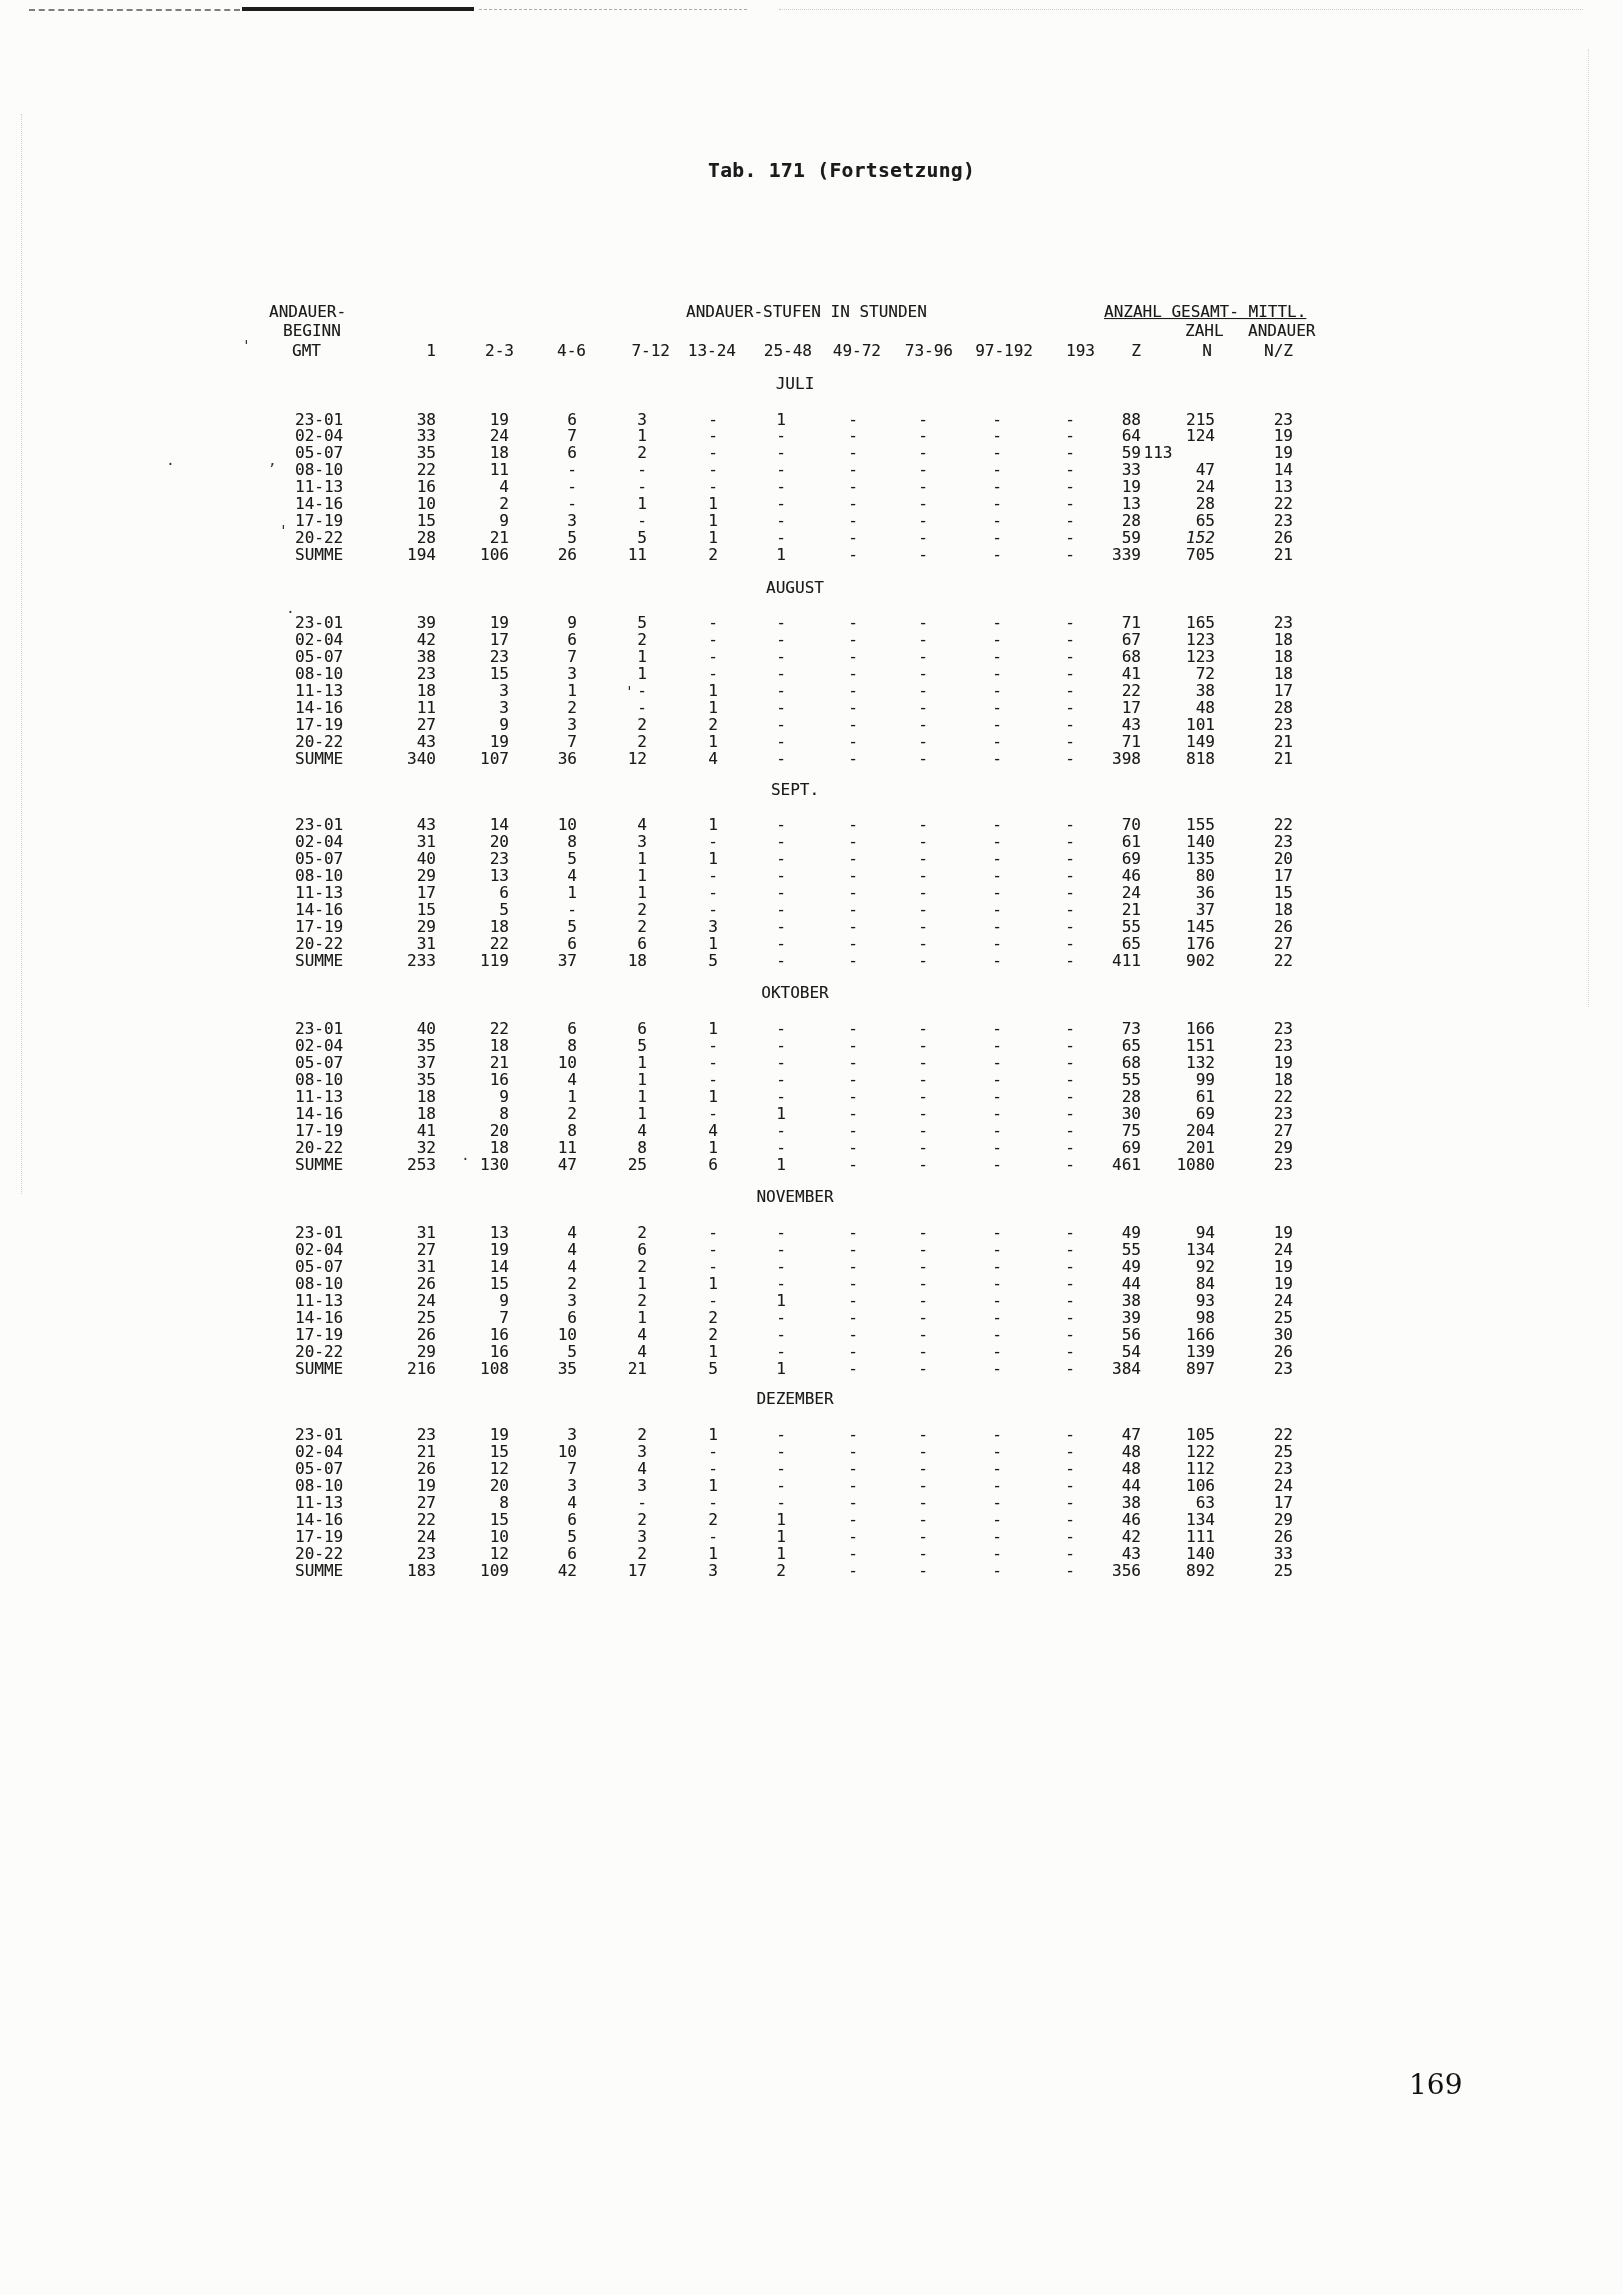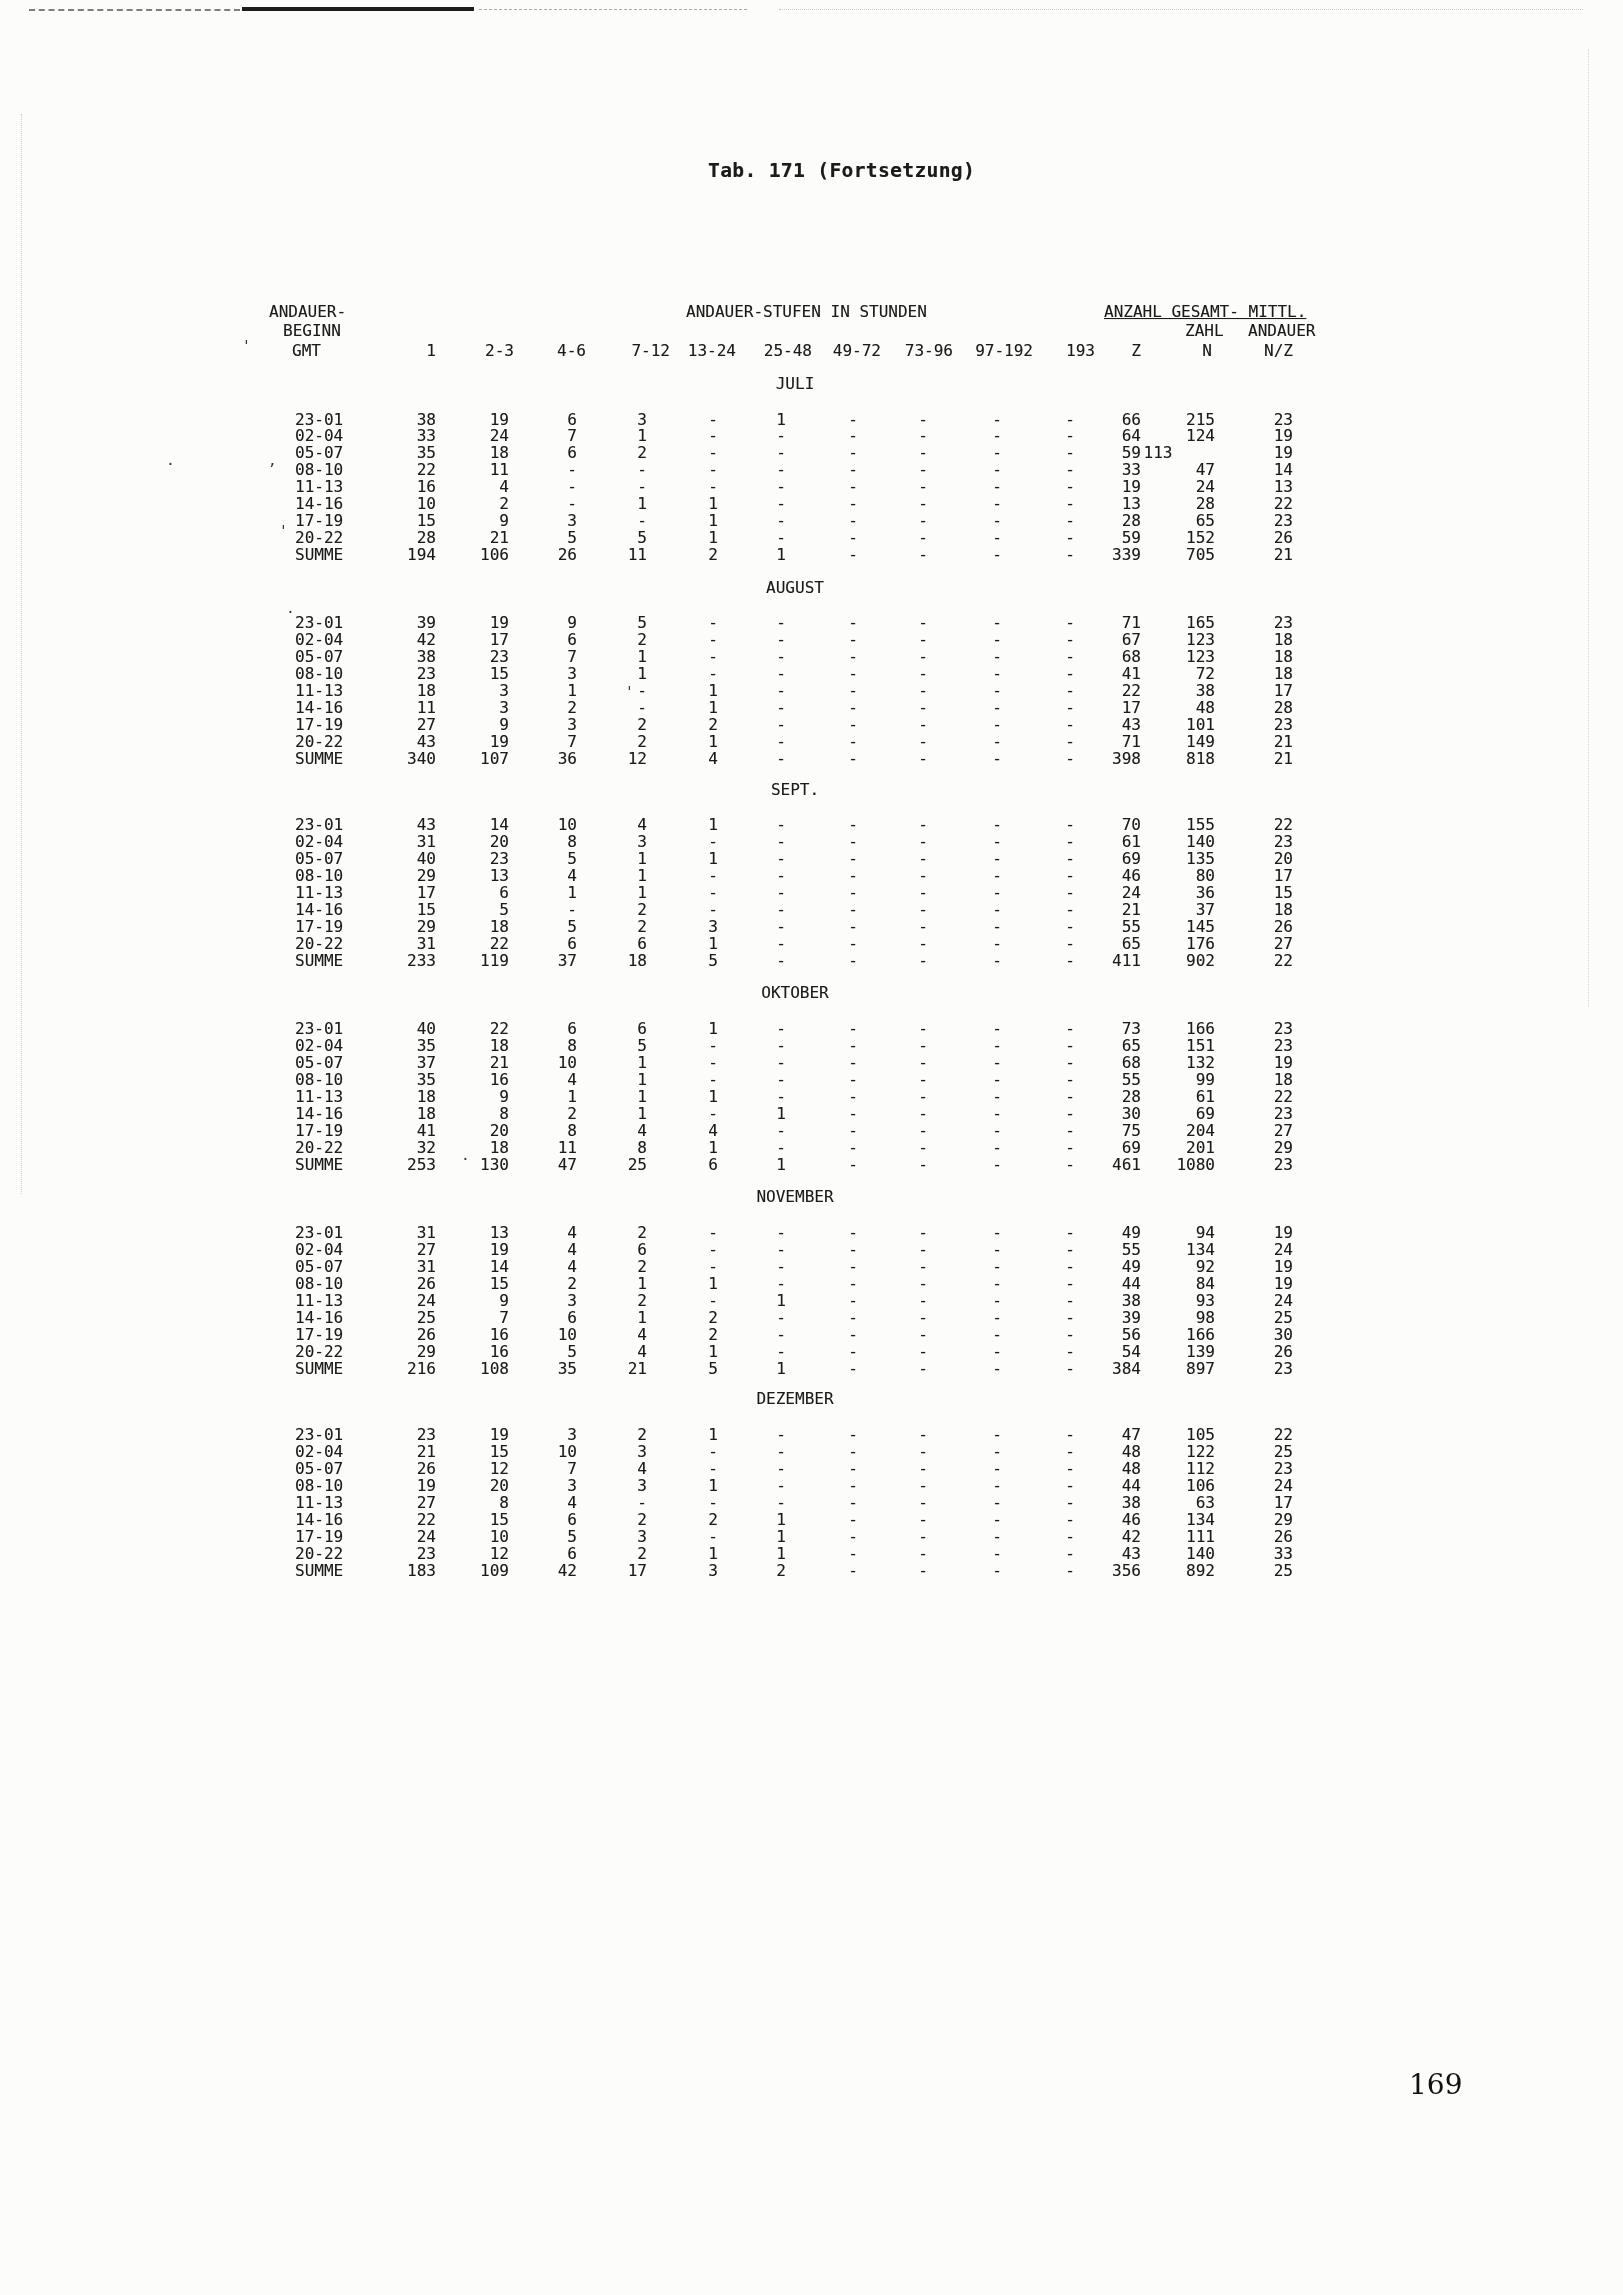--- a/index.html
+++ b/index.html
@@ -73,21 +73,21 @@
       <span class="t cell" style="top: 412px; left: 322px;">38</span>
       <span class="t cell" style="top: 412px; left: 395px;">19</span>
       <span class="t cell" style="top: 412px; left: 463px;">6</span>
       <span class="t cell" style="top: 412px; left: 533px;">3</span>
       <span class="t cell" style="top: 412px; left: 604px;">-</span>
       <span class="t cell" style="top: 412px; left: 672px;">1</span>
       <span class="t cell" style="top: 412px; left: 744px;">-</span>
       <span class="t cell" style="top: 412px; left: 814px;">-</span>
       <span class="t cell" style="top: 412px; left: 888px;">-</span>
       <span class="t cell" style="top: 412px; left: 961px;">-</span>
-      <span class="t cell" style="top: 412px; left: 1027px;">66</span>
+      <span class="t cell" style="top: 412px; left: 1027px;">88</span>
       <span class="t cell" style="top: 412px; left: 1101px;">215</span>
       <span class="t cell" style="top: 412px; left: 1179px;">23</span>
       <span class="t gmt" style="top: 428px; left: 295px;">02-04</span>
       <span class="t cell" style="top: 428px; left: 322px;">33</span>
       <span class="t cell" style="top: 428px; left: 395px;">24</span>
       <span class="t cell" style="top: 428px; left: 463px;">7</span>
       <span class="t cell" style="top: 428px; left: 533px;">1</span>
       <span class="t cell" style="top: 428px; left: 604px;">-</span>
       <span class="t cell" style="top: 428px; left: 672px;">-</span>
       <span class="t cell" style="top: 428px; left: 744px;">-</span>
@@ -172,21 +172,21 @@
       <span class="t cell" style="top: 530px; left: 395px;">21</span>
       <span class="t cell" style="top: 530px; left: 463px;">5</span>
       <span class="t cell" style="top: 530px; left: 533px;">5</span>
       <span class="t cell" style="top: 530px; left: 604px;">1</span>
       <span class="t cell" style="top: 530px; left: 672px;">-</span>
       <span class="t cell" style="top: 530px; left: 744px;">-</span>
       <span class="t cell" style="top: 530px; left: 814px;">-</span>
       <span class="t cell" style="top: 530px; left: 888px;">-</span>
       <span class="t cell" style="top: 530px; left: 961px;">-</span>
       <span class="t cell" style="top: 530px; left: 1027px;">59</span>
-      <span class="t cell" style="top: 530px; left: 1101px;">152</span>
+      <span class="t cell" style="top: 530px; left: 1101px; font-style: italic;">152</span>
       <span class="t cell" style="top: 530px; left: 1179px;">26</span>
       <span class="t gmt" style="top: 547px; left: 295px;">SUMME</span>
       <span class="t cell" style="top: 547px; left: 322px;">194</span>
       <span class="t cell" style="top: 547px; left: 395px;">106</span>
       <span class="t cell" style="top: 547px; left: 463px;">26</span>
       <span class="t cell" style="top: 547px; left: 533px;">11</span>
       <span class="t cell" style="top: 547px; left: 604px;">2</span>
       <span class="t cell" style="top: 547px; left: 672px;">1</span>
       <span class="t cell" style="top: 547px; left: 744px;">-</span>
       <span class="t cell" style="top: 547px; left: 814px;">-</span>

